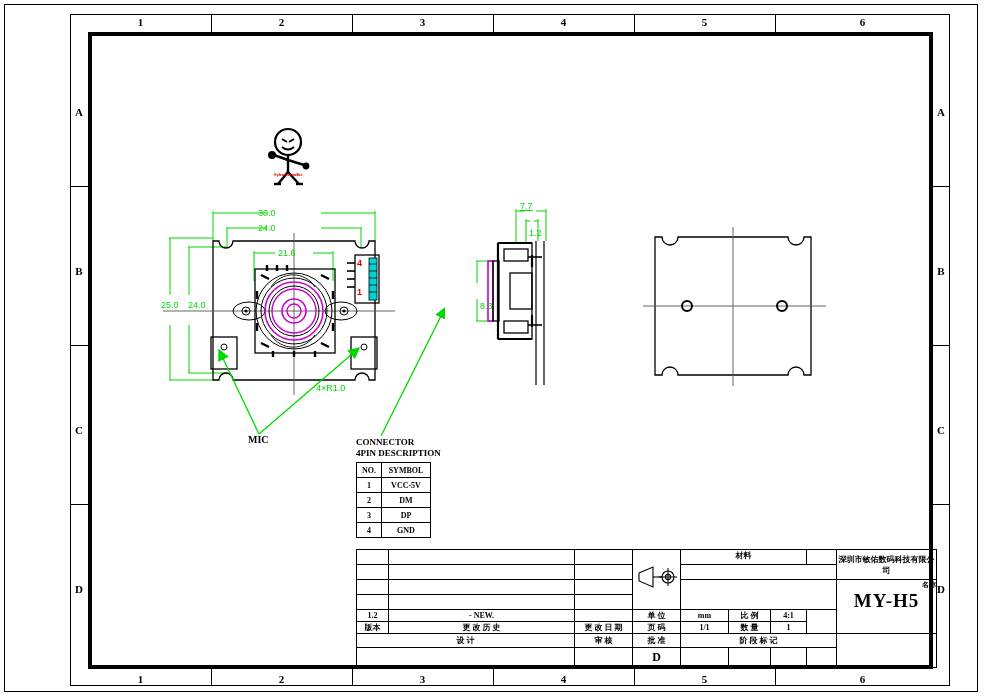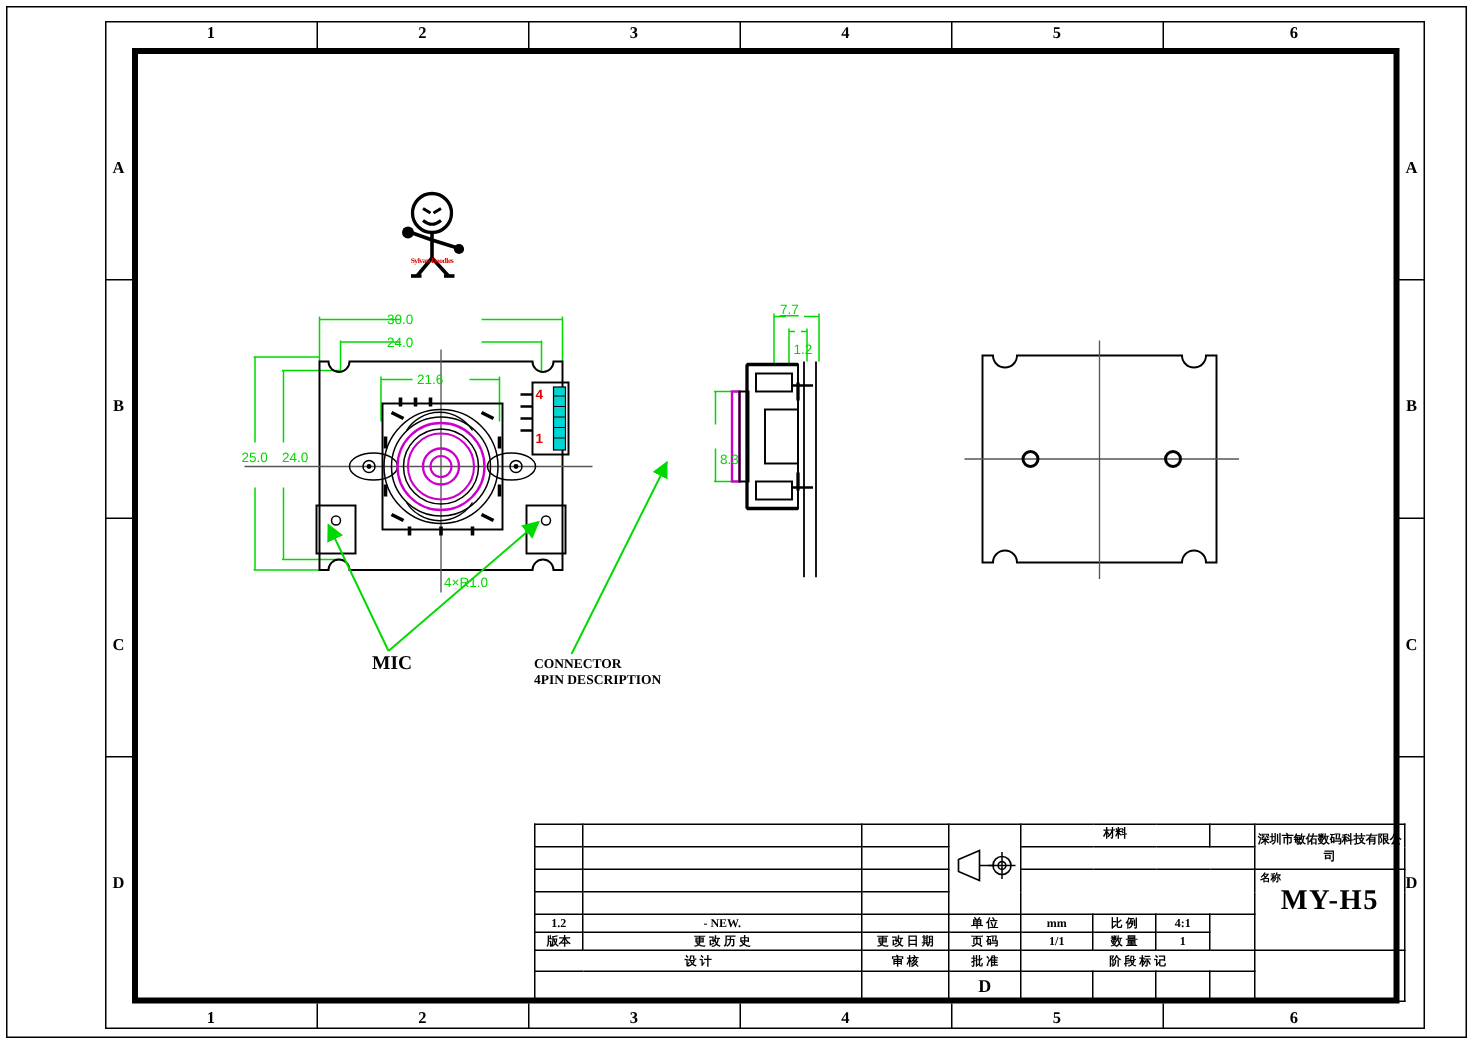--- a/index.html
+++ b/index.html
@@ -45,21 +45,21 @@
   
   #title-block{position:absolute;left:356px;top:549px;width:580px;height:118px;}
   #title-block table{border-collapse:collapse;width:580px;height:118px;
       table-layout:fixed;}
   #title-block td{border:1px solid #000;font-size:8px;font-weight:bold;
       text-align:center;color:#000;padding:0;
       font-family:"Liberation Serif","DejaVu Serif",serif;}
   .tb-left{text-align:left;padding-left:3px;}
   .company{font-size:14px;font-weight:bold;letter-spacing:0px;}
   .partname{font-size:19px;font-weight:bold;letter-spacing:1px;}
-  .tb-small{font-size:7px;}
+  .tb-small{font-size:7px;text-align:right;}
 
   svg{display:block;}
   .nolabel{position:absolute;}
 </style>
 </head>
 <body>
 
 <div id="sheet">
 
   <div class="outer-frame"></div>
@@ -221,39 +221,39 @@
         <line x1="192" y1="92" x2="200" y2="92"></line>
       </g>
     </svg>
   </div>
 
   <div class="dim-text" style="left:258px;top:208px;">30.0</div>
   <div class="dim-text" style="left:258px;top:223px;">24.0</div>
   <div class="dim-text" style="left:278px;top:248px;">21.6</div>
   <div class="dim-text" style="left:161px;top:300px;">25.0</div>
   <div class="dim-text" style="left:188px;top:300px;">24.0</div>
-  <div class="dim-text" style="left:296px;top:383px;">4×R1.0</div>
+  <div class="dim-text" style="left:316px;top:383px;">4×R1.0</div>
   <div class="red-text" style="left:357px;top:258px;">4</div>
   <div class="red-text" style="left:357px;top:287px;">1</div>
 
   <div class="nolabel" style="left:155px;top:300px;width:290px;height:150px;">
     <svg width="290" height="150" viewBox="0 0 290 150">
       <defs>
         <marker id="gArrow" markerWidth="9" markerHeight="9" refX="8" refY="4.5" orient="auto">
           <path d="M0,0 L9,4.5 L0,9 z" fill="#00d900"></path>
         </marker>
       </defs>
       <g stroke="#00d900" stroke-width="1.3" fill="none" marker-end="url(#gArrow)">
         <line x1="104" y1="134" x2="64" y2="50"></line>
         <line x1="104" y1="134" x2="204" y2="48"></line>
         <line x1="226" y1="136" x2="290" y2="8"></line>
       </g>
     </svg>
   </div>
-  <div class="blk-text" style="left:248px;top:434px;font-size:13px;">MIC</div>
+  <div class="blk-text" style="left:248px;top:434px;font-size:10px;">MIC</div>
 
   <div class="nolabel" style="left:470px;top:195px;width:140px;height:190px;">
     <svg width="140" height="190" viewBox="0 0 140 190">
 
       <g stroke="#00d900" stroke-width="1" fill="none">
         <line x1="46" y1="14" x2="46" y2="48"></line>
         <line x1="76" y1="14" x2="76" y2="46"></line>
         <line x1="46" y1="16" x2="54" y2="16"></line>
         <line x1="66" y1="16" x2="76" y2="16"></line>
         <line x1="56" y1="24" x2="56" y2="48"></line>
@@ -301,20 +301,44 @@
       <line x1="3" y1="84" x2="186" y2="84" stroke="#555" stroke-width="0.9"></line>
       <circle cx="47" cy="84" r="5" fill="none" stroke="#000" stroke-width="2"></circle>
       <circle cx="142" cy="84" r="5" fill="none" stroke="#000" stroke-width="2"></circle>
     </svg>
   </div>
 
   <div class="conn-cap">
     <div>CONNECTOR</div>
     <div>4PIN DESCRIPTION</div>
   </div>
+  <table class="conn-table">
+    <tbody>
+        <tr>
+      <td class="conn-no">NO.</td>
+      <td class="conn-sym">SYMBOL</td>
+    </tr>
+    <tr>
+      <td>1</td>
+      <td>VCC-5V</td>
+    </tr>
+    <tr>
+      <td>2</td>
+      <td>DM</td>
+    </tr>
+    <tr>
+      <td>3</td>
+      <td>DP</td>
+    </tr>
+    <tr>
+      <td>4</td>
+      <td>GND</td>
+    </tr>
+  </tbody>
+    </table>
 
   <div id="title-block">
     <table>
       <colgroup>
         <col style="width:32px">
           <col style="width:186px">
           <col style="width:58px">
         <col style="width:48px">
           <col style="width:48px">
           <col style="width:42px">

